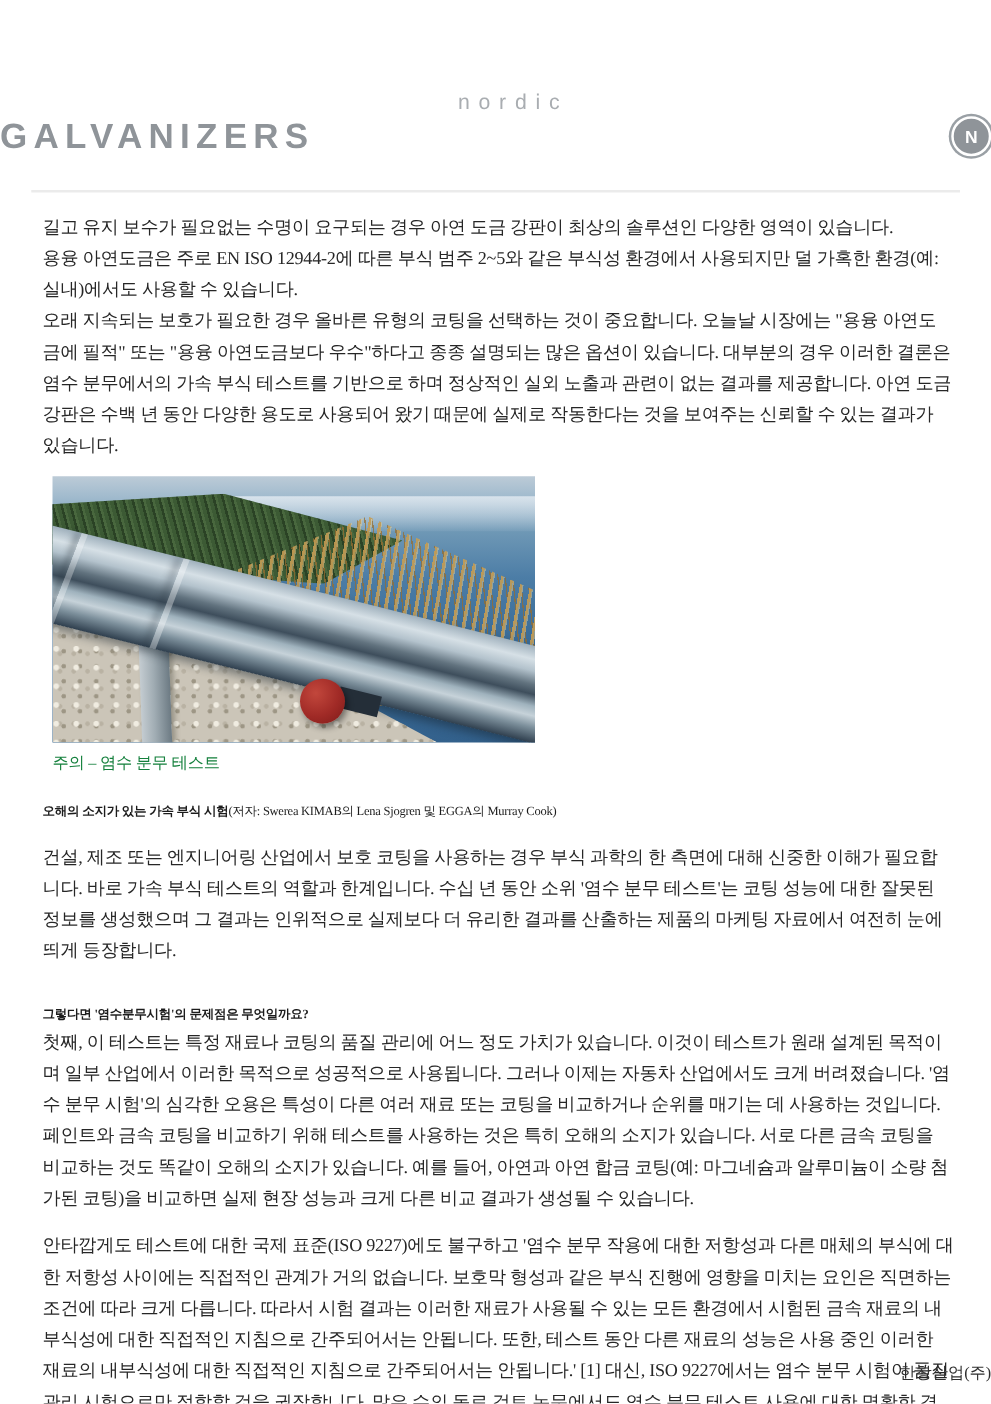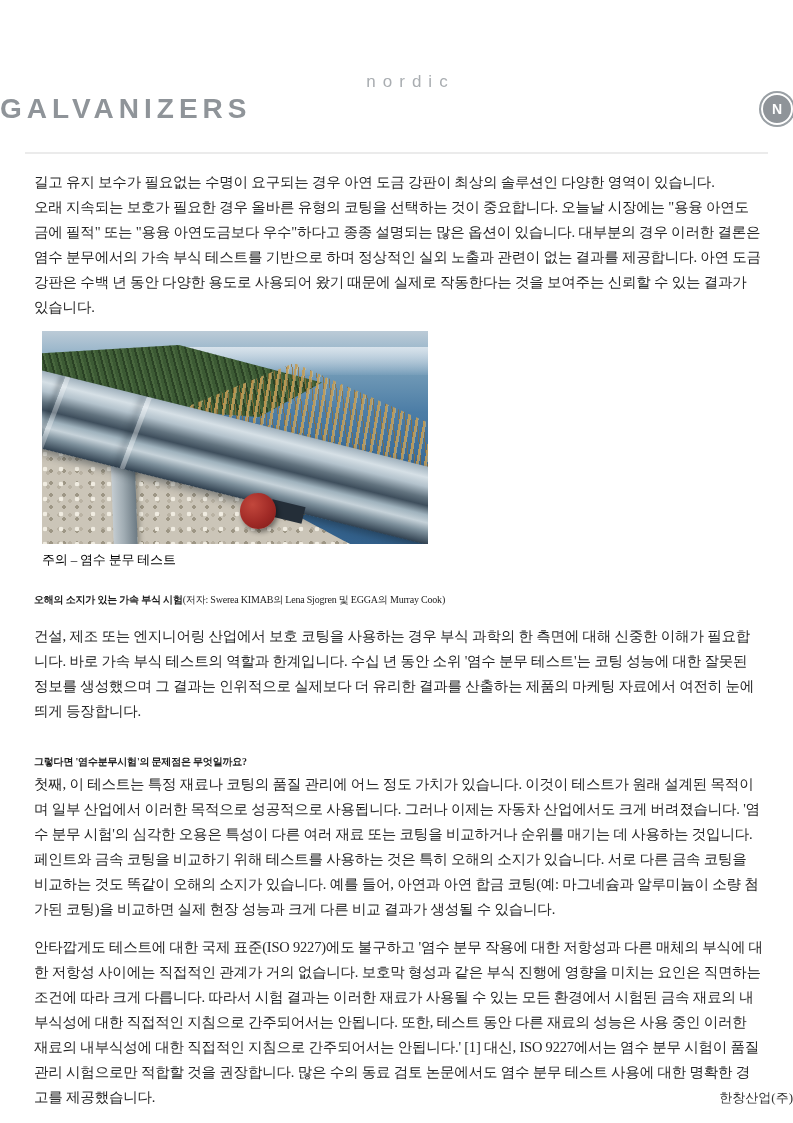--- a/index.html
+++ b/index.html
@@ -63,21 +63,21 @@
     background:linear-gradient(180deg,#9fb0bc 0%,#d6e0e6 14%,#b3c2cc 26%,#62737f 40%,#3e4e5c 50%,#9fb2bd 62%,#c6d2d9 72%,#7d909c 84%,#2f3f4e 100%);
     box-shadow:0 4px 8px rgba(20,30,40,0.45);}
   .ph-rail::before{content:"";position:absolute;left:34px;top:0;width:5px;height:100%;
     background:rgba(255,255,255,0.3);box-shadow:-5px 0 5px rgba(30,40,50,0.35);transform:skewX(-7deg);}
   .ph-rail::after{content:"";position:absolute;left:118px;top:0;width:5px;height:100%;
     background:rgba(255,255,255,0.35);box-shadow:-6px 0 6px rgba(30,40,50,0.3);transform:skewX(-7deg);}
   .ph-bracket{left:228px;top:172px;width:34px;height:17px;background:#242e38;transform:rotate(14deg);}
   .ph-reflector{left:198px;top:162px;width:36px;height:36px;border-radius:50%;
     background:radial-gradient(circle at 35% 32%,#c2473c 0%,#a02a26 55%,#7c1b18 100%);
     box-shadow:2px 3px 5px rgba(0,0,0,0.45);}
-  figcaption{font-size:13px;line-height:18px;color:#000000;margin-top:7px;letter-spacing:-0.2px;font-family:Liberation Serif, serif;}
+  figcaption{font-size:13px;line-height:18px;color:#15803d;margin-top:7px;letter-spacing:-0.2px;font-family:Liberation Serif, serif;}
   
   .footer{position:absolute;left:0;right:0;bottom:16px;text-align:right;font-size:13px;color:#2f2f2f;}
 </style>
 </head>
 <body>
 
 <div class="page">
 
   <div class="logo-wrap">
     <div class="logo-top">nordic</div>
@@ -85,20 +85,21 @@
       <span class="logo-main">GALVANIZERS</span>
       <span class="logo-badge">N</span>
     </div>
   </div>
 
   <hr class="divider">
 
   <div class="content">
 
     <p>길고 유지 보수가 필요없는 수명이 요구되는 경우 아연 도금 강판이 최상의 솔루션인 다양한 영역이 있습니다.</p>
+    <p>용융 아연도금은 주로 EN ISO 12944-2에 따른 부식 범주 2~5와 같은 부식성 환경에서 사용되지만 덜 가혹한 환경(예: 실내)에서도 사용할 수 있습니다.</p>
     <p>오래 지속되는 보호가 필요한 경우 올바른 유형의 코팅을 선택하는 것이 중요합니다. 오늘날 시장에는 "용융 아연도금에 필적" 또는 "용융 아연도금보다 우수"하다고 종종 설명되는 많은 옵션이 있습니다. 대부분의 경우 이러한 결론은 염수 분무에서의 가속 부식 테스트를 기반으로 하며 정상적인 실외 노출과 관련이 없는 결과를 제공합니다. 아연 도금 강판은 수백 년 동안 다양한 용도로 사용되어 왔기 때문에 실제로 작동한다는 것을 보여주는 신뢰할 수 있는 결과가 있습니다.</p>
 
     <figure>
       <div class="photo">
         <div class="ph ph-haze"></div>
         <div class="ph ph-green"></div>
         <div class="ph ph-grass"></div>
         <div class="ph ph-gravel"></div>
         <div class="ph ph-post"></div>
         <div class="ph ph-rail"></div>

